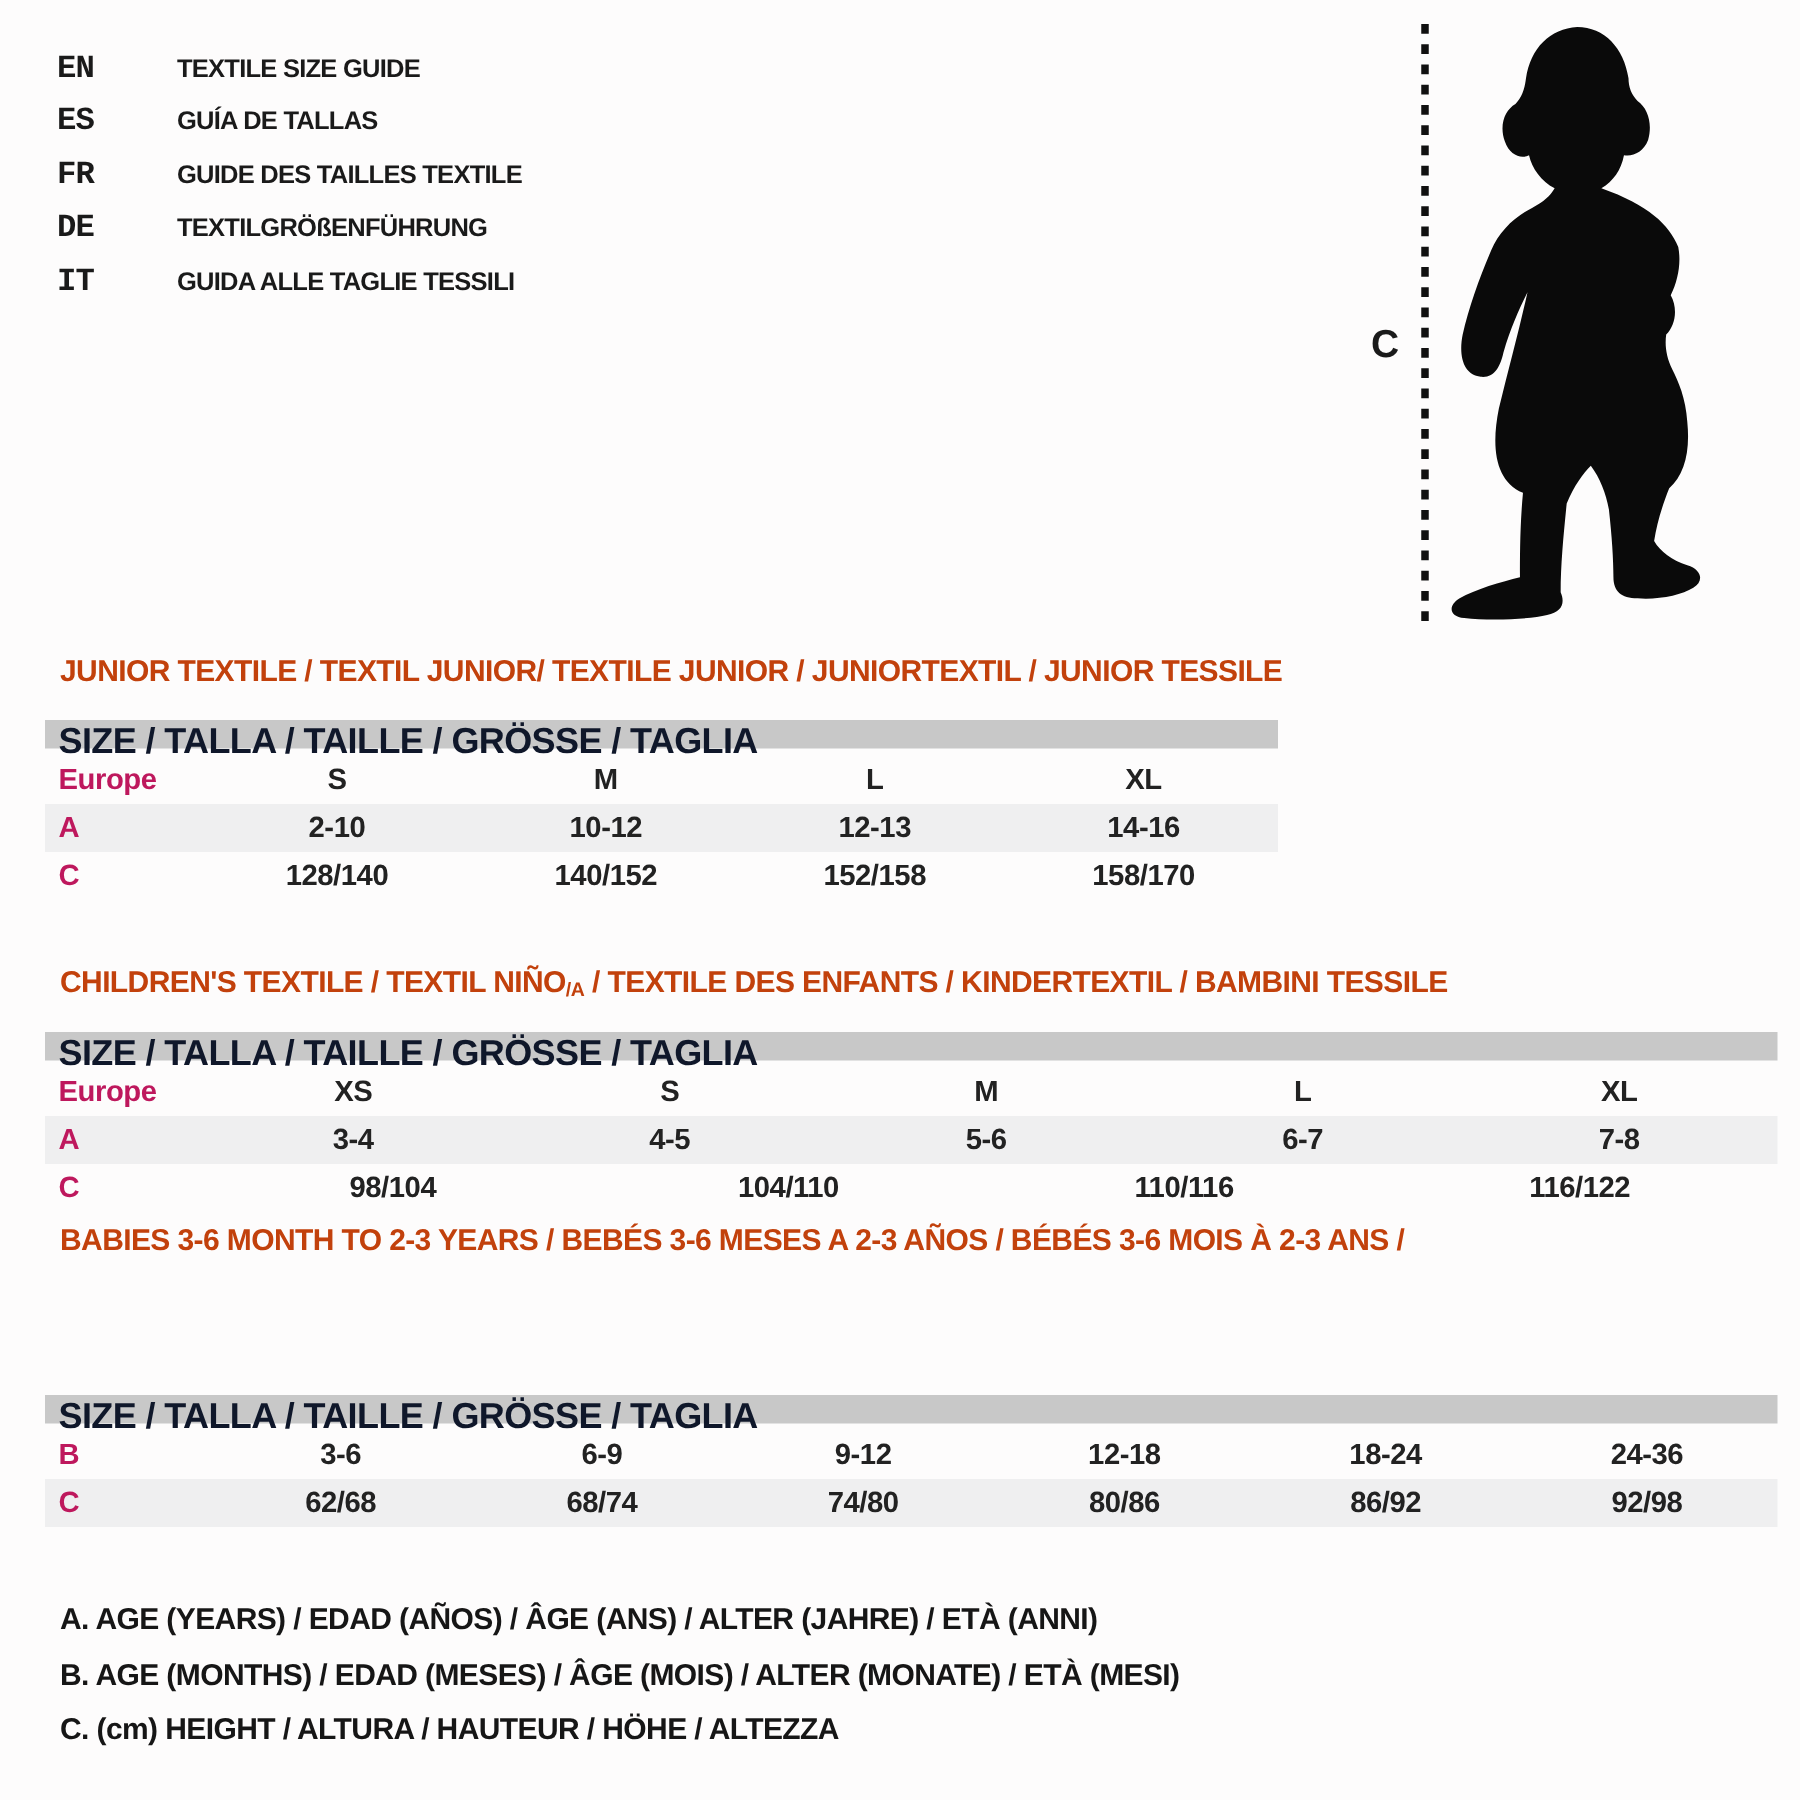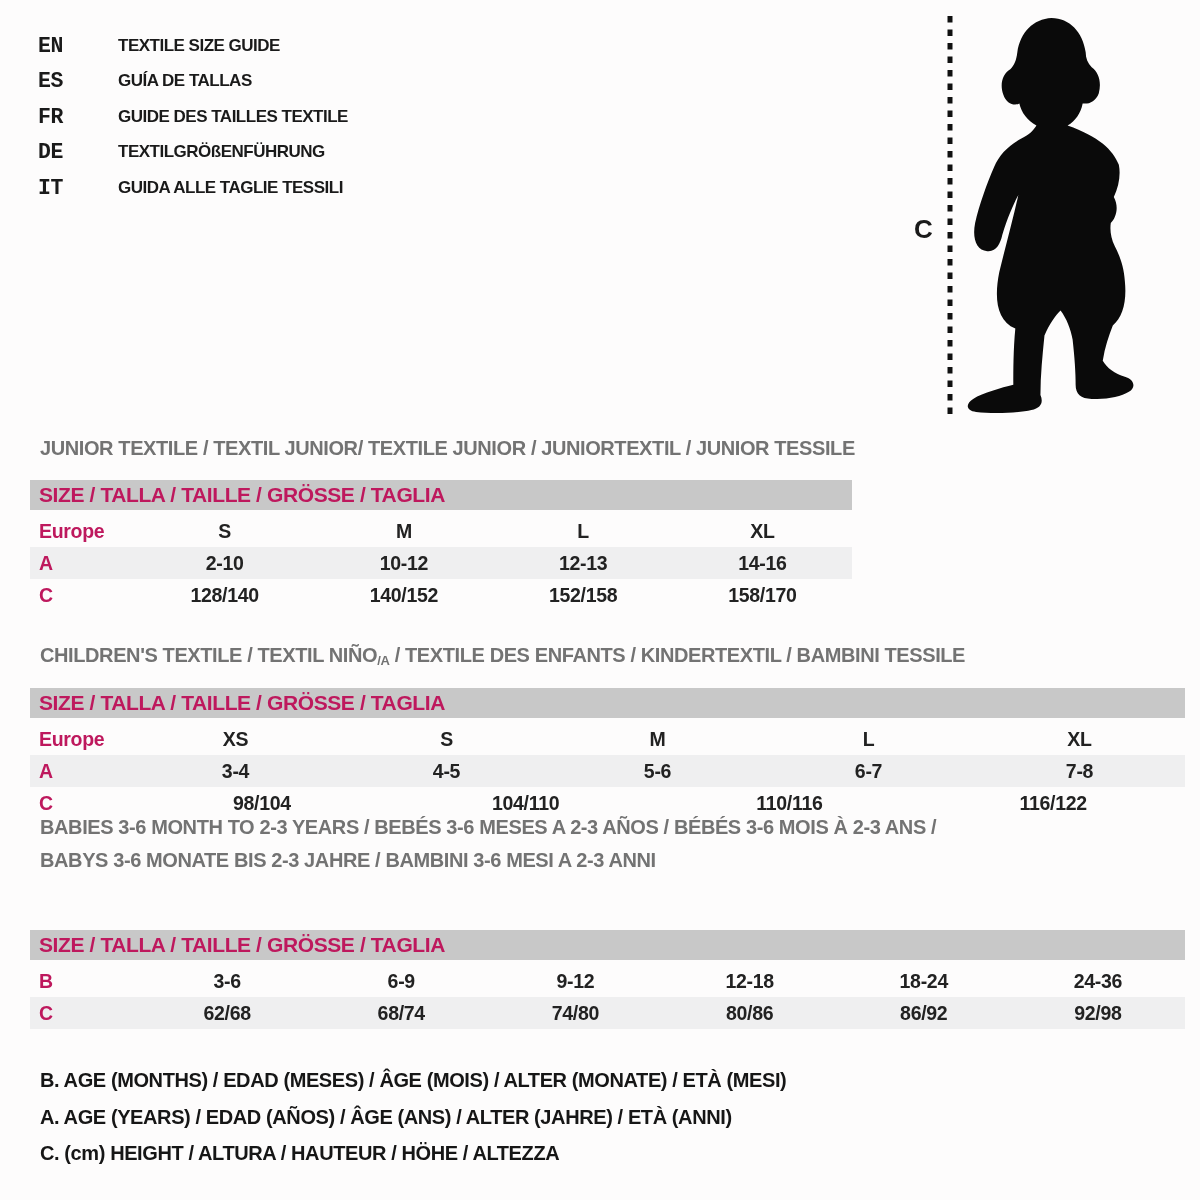--- a/index.html
+++ b/index.html
@@ -29,33 +29,33 @@
     position: absolute; left: 914px; top: 214px;
     font-size: 26px; font-weight: bold;
   }
   .measure-line { position: absolute; left: 947px; top: 16px; }
   .silhouette { position: absolute; left: 962px; top: 16px; }
 
   
   .section-title {
     position: absolute; left: 40px;
     font-size: 20px; font-weight: bold; letter-spacing: -0.4px;
-    white-space: nowrap; color: #737373;
+    white-space: nowrap; color: #c2410c;
   }
   .title-junior { top: 437px; }
   .title-children { top: 644px; }
   .title-babies { top: 811px; line-height: 33px; }
   .sub-a { font-size: 13px; vertical-align: -3px; letter-spacing: -0.3px; }
 
   
   .size-table { position: absolute; }
   .size-bar {
-    height: 30px; line-height: 30px;
-    background: #c8c8c8; color: #be185d;
-    font-size: 21px; font-weight: bold; letter-spacing: -0.4px;
+    height: 19px; line-height: 30px;
+    background: #c8c8c8; color: #0f172a;
+    font-size: 24px; font-weight: bold; letter-spacing: -0.4px;
     padding-left: 9px; margin-bottom: 5px;
     white-space: nowrap;
   }
   .trow { display: flex; height: 32px; line-height: 32px; }
   .trow.shaded { background: #efeff0; }
   .tlabel {
     font-size: 19.5px; font-weight: bold; letter-spacing: -0.3px;
     padding-left: 9px; color: #be185d;
   }
   .tcell {
@@ -203,21 +203,20 @@
       <span class="tlabel">C</span>
       <span class="tcell">98/104</span>
       <span class="tcell">104/110</span>
       <span class="tcell">110/116</span>
       <span class="tcell">116/122</span>
     </div>
   </div>
 
   <div class="section-title title-babies">
     <div>BABIES 3-6 MONTH TO 2-3 YEARS / BEBÉS 3-6 MESES A 2-3 AÑOS / BÉBÉS 3-6 MOIS À 2-3 ANS /</div>
-    <div>BABYS 3-6 MONATE BIS 2-3 JAHRE / BAMBINI 3-6 MESI A 2-3 ANNI</div>
   </div>
   <div class="size-table table-babies">
     <div class="size-bar">SIZE / TALLA / TAILLE / GRÖSSE / TAGLIA</div>
     <div class="trow">
       <span class="tlabel">B</span>
       <span class="tcell">3-6</span>
       <span class="tcell">6-9</span>
       <span class="tcell">9-12</span>
       <span class="tcell">12-18</span>
       <span class="tcell">18-24</span>
@@ -228,18 +227,18 @@
       <span class="tcell">62/68</span>
       <span class="tcell">68/74</span>
       <span class="tcell">74/80</span>
       <span class="tcell">80/86</span>
       <span class="tcell">86/92</span>
       <span class="tcell">92/98</span>
     </div>
   </div>
 
   <div class="legend">
+    <div class="legend-line">A. AGE (YEARS) / EDAD (AÑOS) / ÂGE (ANS) / ALTER (JAHRE) / ETÀ (ANNI)</div>
     <div class="legend-line">B. AGE (MONTHS) / EDAD (MESES) / ÂGE (MOIS) / ALTER (MONATE) / ETÀ (MESI)</div>
-    <div class="legend-line">A. AGE (YEARS) / EDAD (AÑOS) / ÂGE (ANS) / ALTER (JAHRE) / ETÀ (ANNI)</div>
     <div class="legend-line">C. (cm) HEIGHT / ALTURA / HAUTEUR / HÖHE / ALTEZZA</div>
   </div>
 
 </div>
 
 </body></html>

